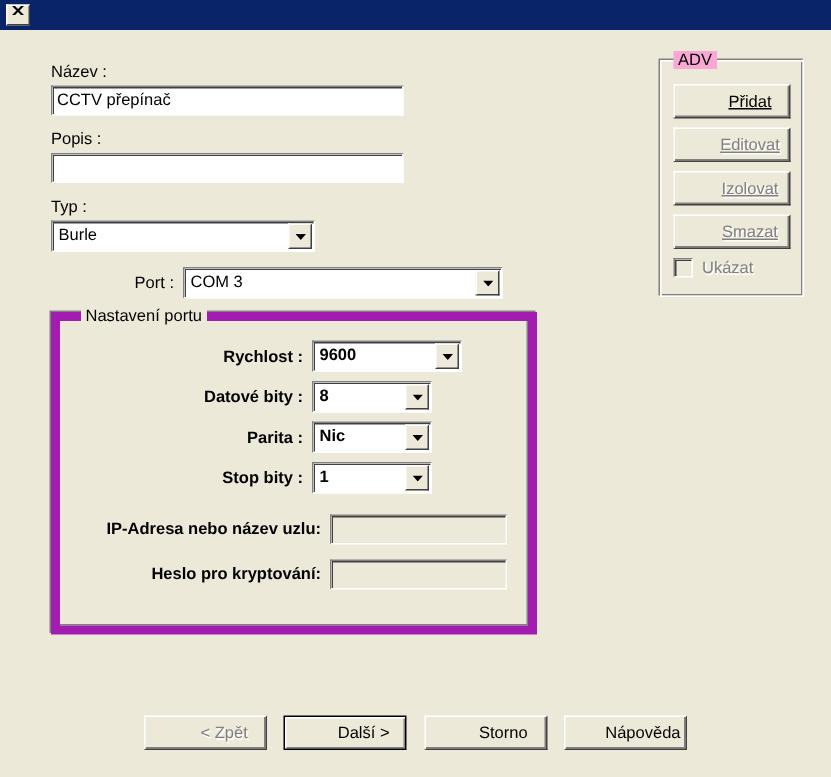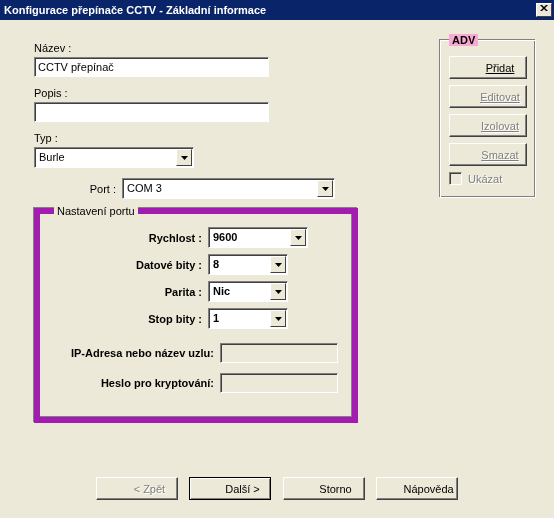--- a/index.html
+++ b/index.html
@@ -135,21 +135,20 @@
   }
   fieldset.adv-group {
     border: 1px solid #fff;
     box-shadow: -1px -1px 0 #808080, inset -1px -1px 0 #808080;
     margin: 0;
     padding: 10px 8px 12px 8px;
   }
   fieldset.adv-group legend {
     padding: 0 3px;
     background: #f9a8d4;
-    font-weight: bold;
   }
   .btn {
     width: 78px;
     height: 23px;
     background: #ece9d8;
     border: 1px solid;
     border-color: #fff #404040 #404040 #fff;
     box-shadow: inset -1px -1px 0 #808080;
     font-family: inherit;
     font-size: 11px;
@@ -189,21 +188,20 @@
     left: 0;
     width: 100%;
     text-align: center;
   }
   .bottom .btn { display: inline-flex; width: 82px; margin: 0 4px; }
 </style>
 </head>
 <body>
 
 <div class="titlebar">
-  <span>Konfigurace přepínače CCTV - Základní informace</span>
   <div class="close">
     <svg width="8" height="7" viewBox="0 0 8 7">
         <path d="M0 0l2 0 2 2 2-2 2 0-3 3 3 3-2 0-2-2-2 2-2 0 3-3z" fill="#000"></path>
       </svg>
   </div>
 </div>
 
 <div class="client">
 
   <div class="content">
@@ -213,21 +211,21 @@
       <input type="text" class="text-input w1" value="CCTV přepínač" style="">
     </div>
 
     <div class="row">
       <label class="lbl">Popis :</label>
       <input type="text" class="text-input w2" value="" style="">
     </div>
 
     <div class="row">
       <label class="lbl">Typ :</label>
-      <div class="select-wrap" style="width:160px;">
+      <div class="select-wrap" style="width:176px;">
         <span class="val">Burle</span>
         <span class="arrow">
             <svg width="7" height="4">
               <path d="M0 0h7L3.5 4z" fill="#000"></path>
             </svg>
           </span>
       </div>
     </div>
 
     <div class="port-row">

